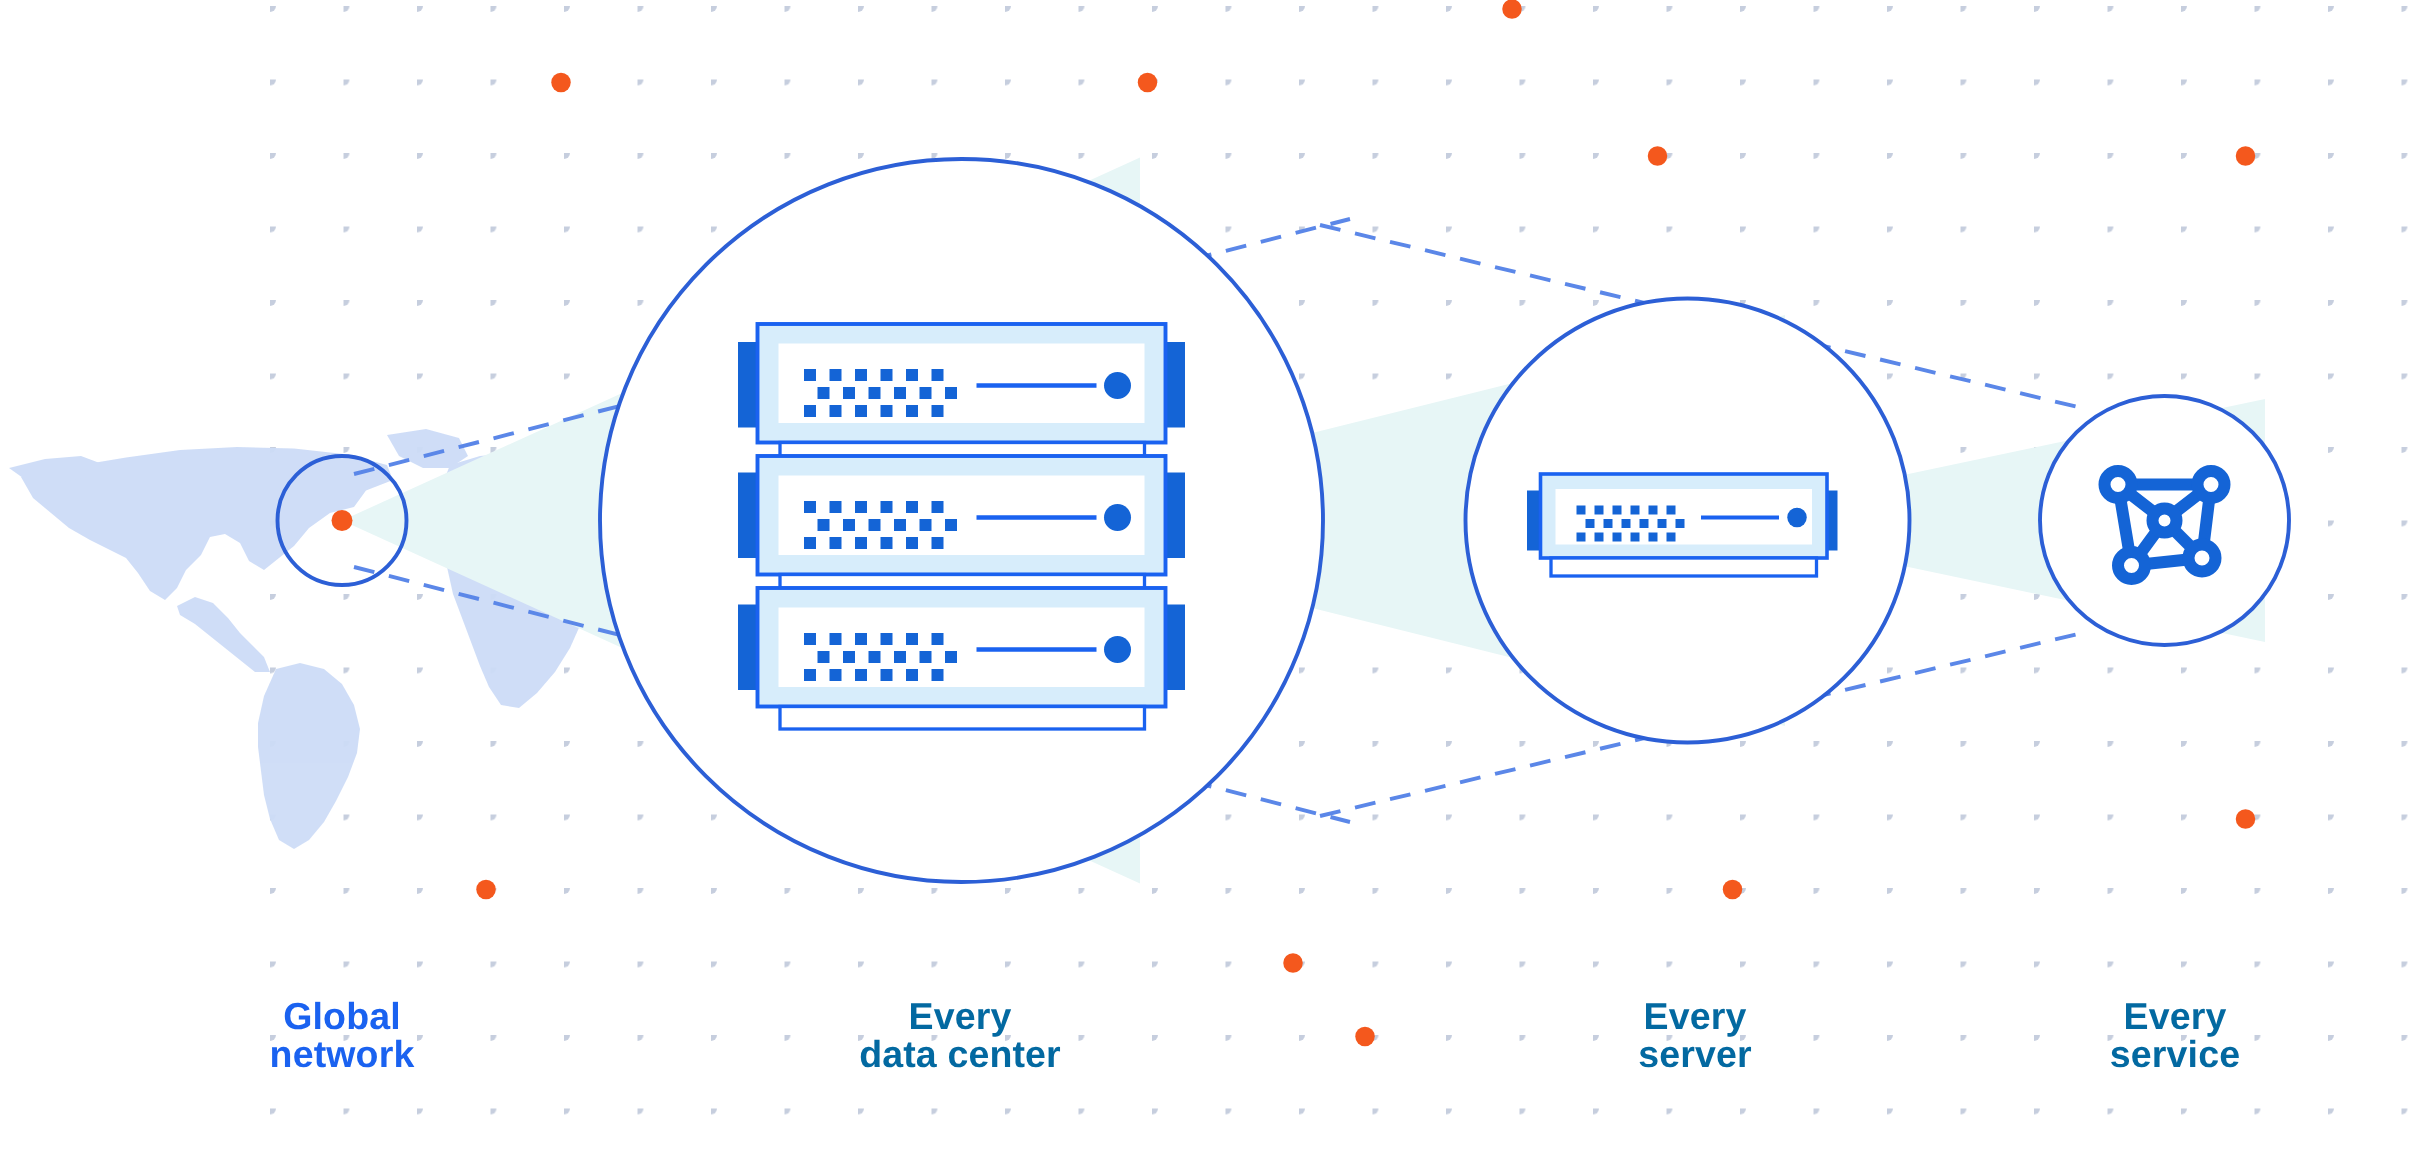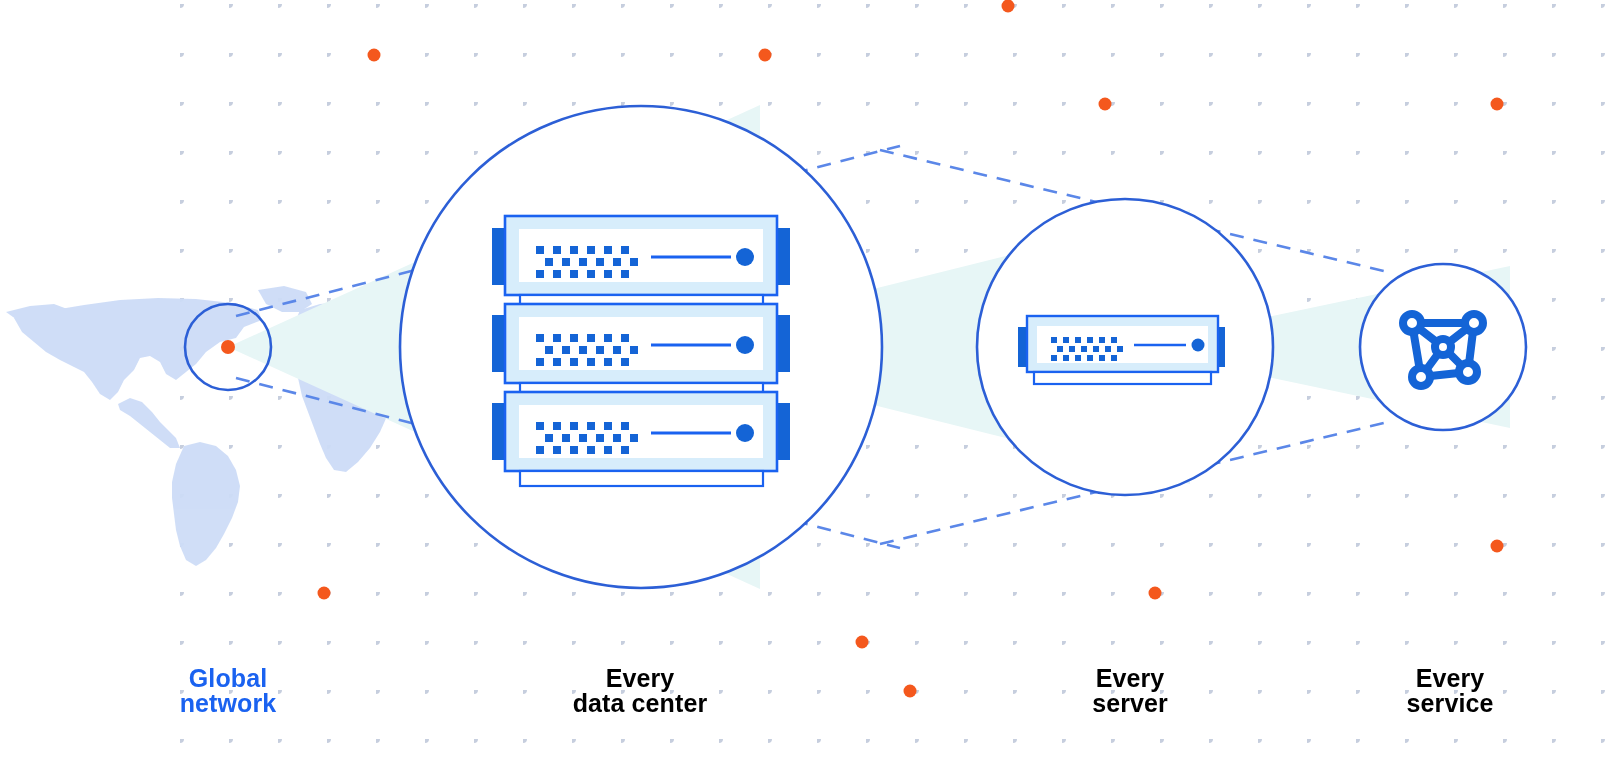--- a/index.html
+++ b/index.html
@@ -24,21 +24,21 @@
     height: 782px;
   }
   .label {
     position: absolute;
     text-align: center;
     font-family: "Liberation Sans", sans-serif;
     font-size: 25px;
     font-weight: 700;
     line-height: 1.0;
     letter-spacing: 0.1px;
-    color: #000000;
+    color: #0369a1;
     white-space: pre-line;
     user-select: none;
   }
   .label.accent {
     color: #1a62f0;
   }
   #label-global  { left:  88px; top: 666px; width: 280px; }
   #label-dc      { left: 500px; top: 666px; width: 280px; }
   #label-server  { left: 990px; top: 666px; width: 280px; }
   #label-service { left: 1310px; top: 666px; width: 280px; }

